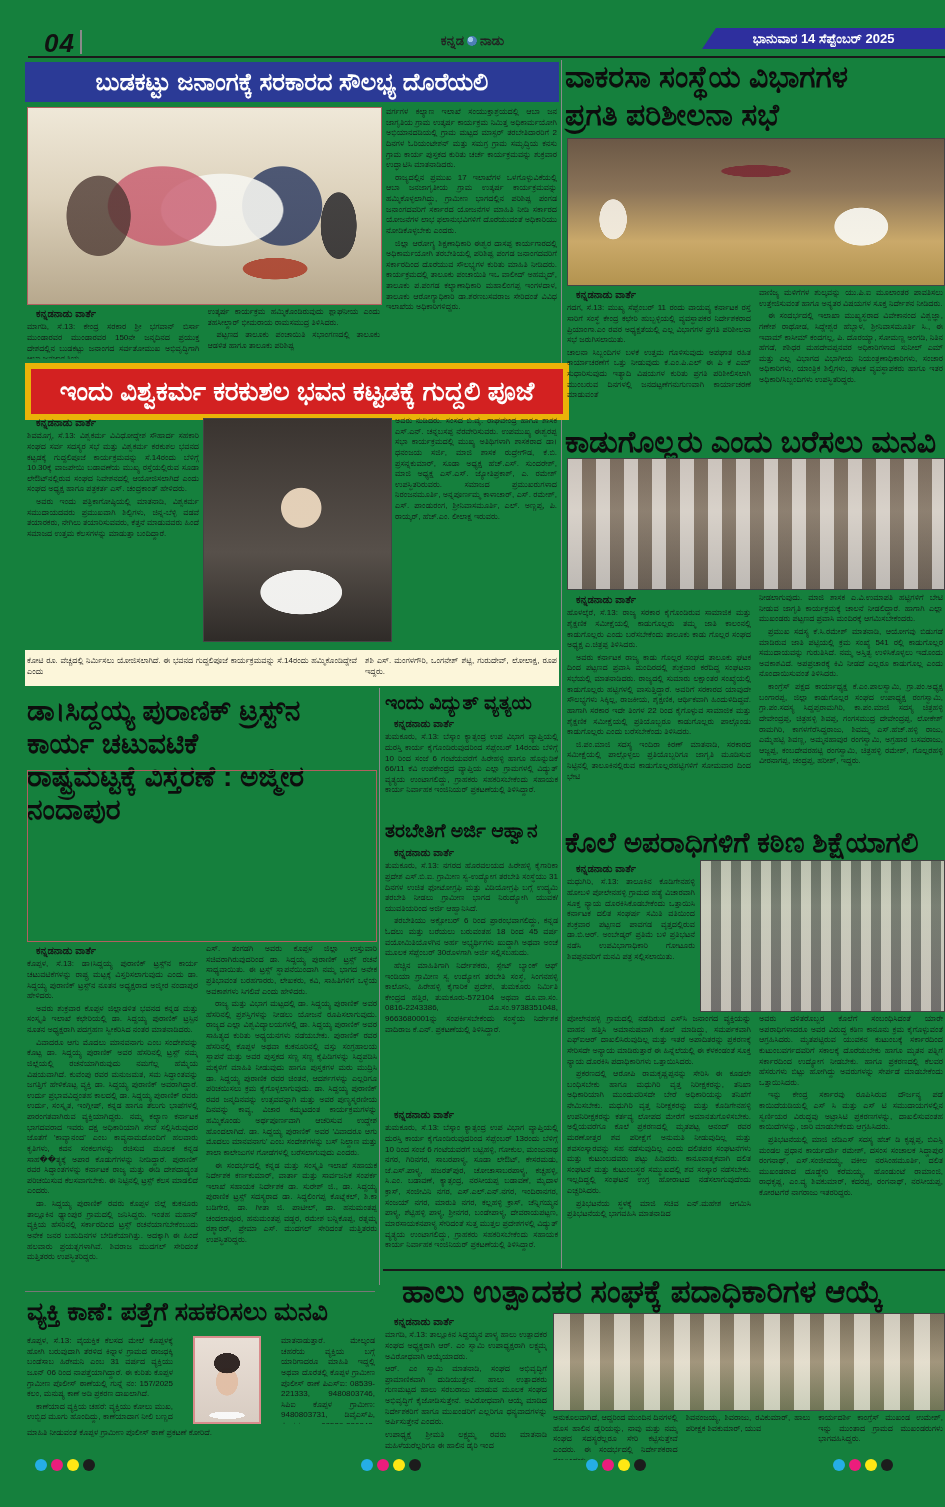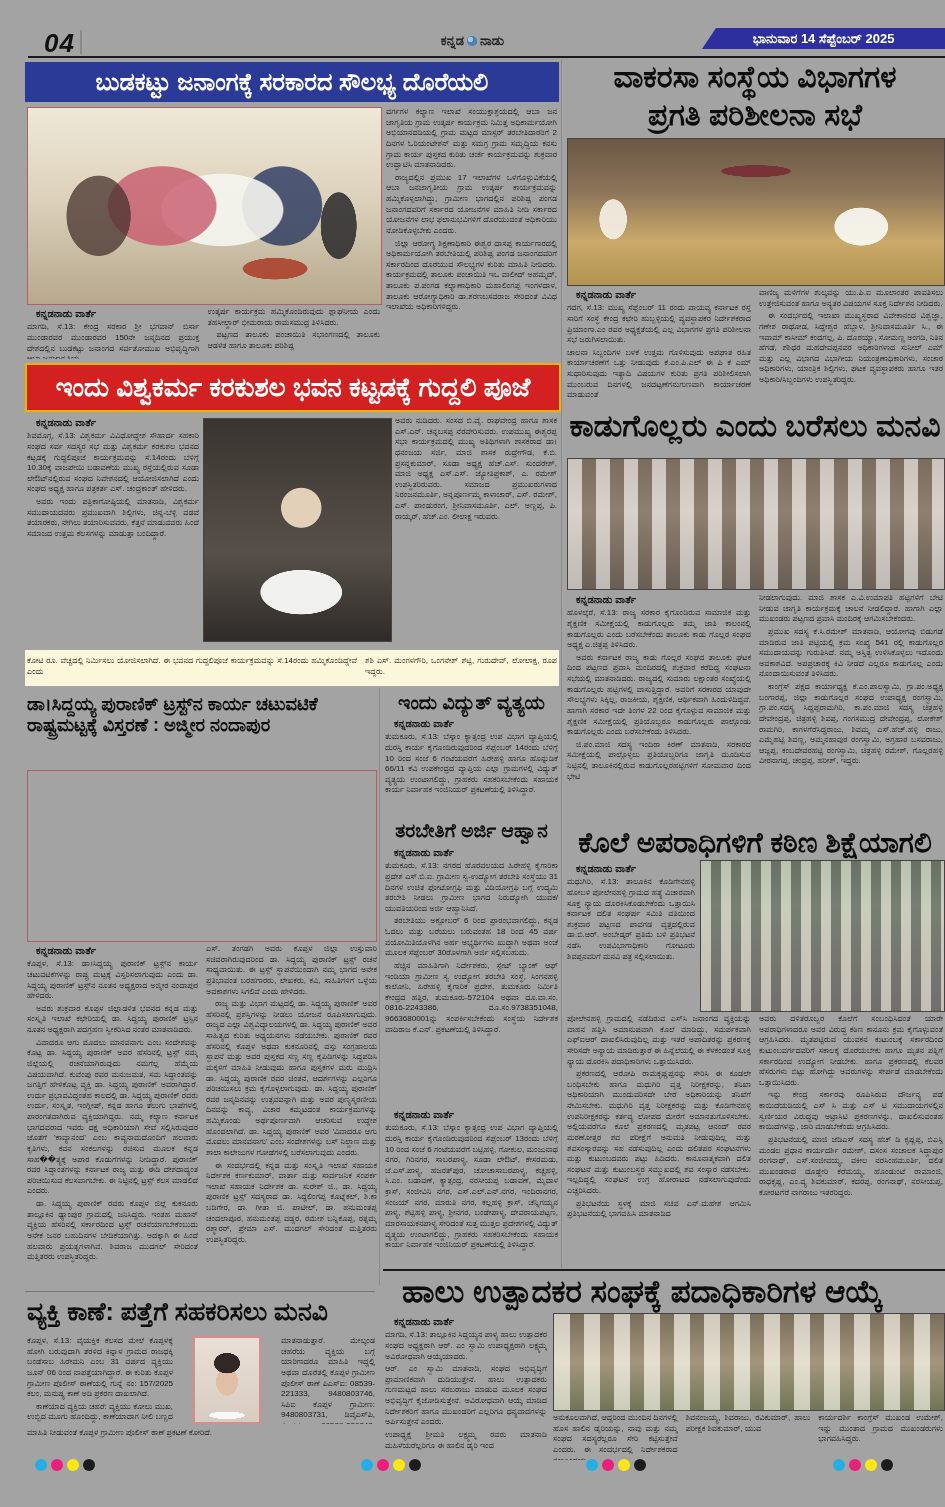--- a/index.html
+++ b/index.html
@@ -1,35 +1,35 @@
 <!DOCTYPE html>
 <html><head>
 <meta charset="utf-8">
 <style>
   html,body{margin:0;padding:0;background:#e8e8e8;}
-  .page{position:relative;width:945px;height:1507px;background:#a3a3a3;margin:0 auto;
+  .page{position:relative;width:945px;height:1507px;background:#15803d;margin:0 auto;
         font-family:"Liberation Sans","DejaVu Sans",sans-serif;color:#111;overflow:hidden;}
   .abs{position:absolute;}
   
   .page-num{font-size:26px;font-weight:800;letter-spacing:1px;font-style:italic;}
   .masthead{width:100%;text-align:center;font-size:13px;font-weight:bold;color:#222;}
   .masthead .globe{display:inline-block;width:10px;height:10px;border-radius:50%;
      background:radial-gradient(circle at 35% 35%,#9fc7e8 0 30%,#4d7fb5 31% 70%,#2c5d8f 71% 100%);
      margin:0 3px;vertical-align:-1px;}
   .date-banner{background:#2e2f9e;color:#fff;font-size:13px;font-weight:bold;
      height:21px;line-height:21px;text-align:center;
      clip-path:polygon(14px 0,100% 0,100% 100%,0 100%);}
   .rule-h{background:#1a1a1a;}
   .rule-v{background:#8a8a8a;}
   
   .banner{color:#fff;font-weight:800;text-align:center;overflow:hidden;white-space:nowrap;}
   .banner.blue{background:#2b3a96;}
-  .banner.red{background:#d32121;border:2px solid #eab308;}
+  .banner.red{background:#d32121;border:6px solid #eab308;}
   .head-black{font-weight:800;color:#0d0d0d;line-height:1.18;}
-  .center{text-align:center;}
+  .center{}
   
   .cols{display:flex;gap:8px;}
   .col{flex:1 1 0;overflow:hidden;}
   .bt{font-size:8px;line-height:1.33;text-align:justify;color:#151515;overflow:hidden;}
   .bt p{margin:0 0 2px;text-indent:9px;}
   .bt p.noind{text-indent:0;}
   .byline{font-weight:bold;font-size:10px;margin:0 0 1px;text-indent:0;}
   
   .photo{position:absolute;overflow:hidden;border:1px solid #b06060;}
   .photo.dark-border{border-color:#444;}
@@ -126,21 +126,21 @@
   </div>
   <div class="abs strip cols bt" style="left:25px;top:650px;width:534px;height:36px;padding:2px 2px;box-sizing:border-box;">
     <div class="col" style="flex:0 0 330px;">
       <p class="noind">ಕೋಟಿ ರೂ. ವೆಚ್ಚದಲ್ಲಿ ನಿರ್ಮಿಸಲು ಯೋಜಿಸಲಾಗಿದೆ. ಈ ಭವನದ ಗುದ್ದಲಿಪೂಜೆ ಕಾರ್ಯಕ್ರಮವನ್ನು ಸೆ.14ರಂದು ಹಮ್ಮಿಕೊಂಡಿದ್ದೇವೆ ಎಂದು</p>
     </div>
     <div class="col">
       <p class="noind">ಶಶಿ ಎಸ್. ಮಂಗಳಗೌರಿ, ಒಂಗನೇಶ್ ಶೆಟ್ಟಿ, ಗುರುದೇವ್, ಲೋಲಾಕ್ಷ, ರೂಪ ಇದ್ದರು.</p>
     </div>
   </div>
 
-  <div class="abs head-black" style="left:27px;top:694px;width:348px;font-size:18px;">
+  <div class="abs head-black" style="left:27px;top:694px;width:348px;font-size:28px;">
     <div>ಡಾ।ಸಿದ್ದಯ್ಯ ಪುರಾಣಿಕ್ ಟ್ರಸ್ಟ್‌ನ ಕಾರ್ಯ ಚಟುವಟಿಕೆ</div>
     <div>ರಾಷ್ಟ್ರಮಟ್ಟಕ್ಕೆ ವಿಸ್ತರಣೆ : ಅಜ್ಮೀರ ನಂದಾಪುರ</div>
   </div>
   <div class="photo ph-c" style="left:27px;top:770px;width:348px;height:170px;"></div>
   <div class="abs cols bt" style="left:27px;top:944px;width:350px;height:341px;">
     <div class="col">
       <p class="byline">ಕನ್ನಡನಾಡು ವಾರ್ತೆ</p>
       <p class="noind">ಕೊಪ್ಪಳ, ಸೆ.13: ಡಾ।ಸಿದ್ದಯ್ಯ ಪುರಾಣಿಕ್ ಟ್ರಸ್ಟ್‌ನ ಕಾರ್ಯ ಚಟುವಟಿಕೆಗಳನ್ನು ರಾಷ್ಟ್ರ ಮಟ್ಟಕ್ಕೆ ವಿಸ್ತರಿಸಲಾಗುವುದು ಎಂದು ಡಾ. ಸಿದ್ದಯ್ಯ ಪುರಾಣಿಕ್ ಟ್ರಸ್ಟ್‌ನ ನೂತನ ಅಧ್ಯಕ್ಷರಾದ ಅಜ್ಮೀರ ನಂದಾಪುರ ಹೇಳಿದರು.</p>
       <p>ಅವರು ಶುಕ್ರವಾರ ಕೊಪ್ಪಳ ಜಿಲ್ಲಾಡಳಿತ ಭವನದ ಕನ್ನಡ ಮತ್ತು ಸಂಸ್ಕೃತಿ ಇಲಾಖೆ ಕಛೇರಿಯಲ್ಲಿ ಡಾ. ಸಿದ್ದಯ್ಯ ಪುರಾಣಿಕ್ ಟ್ರಸ್ಟಿನ ನೂತನ ಅಧ್ಯಕ್ಷರಾಗಿ ಪದಗ್ರಹಣ ಸ್ವೀಕರಿಸಿದ ನಂತರ ಮಾತನಾಡಿದರು.</p>
       <p>ವಿವಾದರೂ ಆಗು ಮೊದಲು ಮಾನವನಾಗು ಎಂಬ ಸಂದೇಶವನ್ನು ಕೊಟ್ಟ ಡಾ. ಸಿದ್ದಯ್ಯ ಪುರಾಣಿಕ್ ಅವರ ಹೆಸರಿನಲ್ಲಿ ಟ್ರಸ್ಟ್ ನಮ್ಮ ಜಿಲ್ಲೆಯಲ್ಲಿ ರಚನೆಯಾಗಿರುವುದು ನಮಗೆಲ್ಲ ಹೆಮ್ಮೆಯ ವಿಷಯವಾಗಿದೆ. ಕುವೆಂಪು ರವರ ಮನುಜಮತ, ಸಮ ಸಿದ್ಧಾಂತವನ್ನು ಜಗತ್ತಿಗೆ ಹೇಳಿಕೊಟ್ಟ ವ್ಯಕ್ತಿ ಡಾ. ಸಿದ್ದಯ್ಯ ಪುರಾಣಿಕ್ ಅವರಾಗಿದ್ದಾರೆ. ಉರ್ದು ಪ್ರಭಾವವಿದ್ದಂತಹ ಕಾಲದಲ್ಲಿ ಡಾ. ಸಿದ್ದಯ್ಯ ಪುರಾಣಿಕ್ ರವರು ಉರ್ದು, ಸಂಸ್ಕೃತ, ಇಂಗ್ಲೀಷ್, ಕನ್ನಡ ಹಾಗೂ ತೆಲುಗು ಭಾಷೆಗಳಲ್ಲಿ ಪಾರಂಗತವಾಗಿರುವ ವ್ಯಕ್ತಿಯಾಗಿದ್ದರು. ನಮ್ಮ ಕಲ್ಯಾಣ ಕರ್ನಾಟಕ ಭಾಗದವರಾದ ಇವರು ದಕ್ಷ ಅಧಿಕಾರಿಯಾಗಿ ಸೇವೆ ಸಲ್ಲಿಸಿರುವುದರ ಜೊತೆಗೆ 'ಕಾವ್ಯಾನಂದ' ಎಂಬ ಕಾವ್ಯನಾಮದೊಂದಿಗೆ ಹಲವಾರು ಕೃತಿಗಳು, ಕವನ ಸಂಕಲಗಳನ್ನು ರಚಿಸುವ ಮೂಲಕ ಕನ್ನಡ ಸಾಹ��ತ್ಯಕ್ಕೆ ಅಪಾರ ಕೊಡುಗೆಗಳನ್ನು ನೀಡಿದ್ದಾರೆ. ಪುರಾಣಿಕ್ ರವರ ಸಿದ್ಧಾಂತಗಳನ್ನು ಕರ್ನಾಟಕ ರಾಜ್ಯ ಮತ್ತು ಈಡಿ ದೇಶದಾದ್ಯಂತ ಪರಿಚಯಿಸುವ ಕೆಲಸವಾಗಬೇಕು. ಈ ನಿಟ್ಟಿನಲ್ಲಿ ಟ್ರಸ್ಟ್ ಕೆಲಸ ಮಾಡಲಿದೆ ಎಂದರು.</p>
@@ -198,21 +198,21 @@
       <p class="byline">ಕನ್ನಡನಾಡು ವಾರ್ತೆ</p>
       <p class="noind">ಗದಗ, ಸೆ.13: ಮುಖ್ಯ ಸೆಪ್ಟೆಂಬರ್ 11 ರಂದು ವಾಯವ್ಯ ಕರ್ನಾಟಕ ರಸ್ತೆ ಸಾರಿಗೆ ಸಂಸ್ಥೆ ಕೇಂದ್ರ ಕಛೇರಿ ಹುಬ್ಬಳ್ಳಿಯಲ್ಲಿ ವ್ಯವಸ್ಥಾಪಕರ ನಿರ್ದೇಶಕರಾದ ಪ್ರಿಯಾಂಗಾ.ಎಂ ರವರ ಅಧ್ಯಕ್ಷತೆಯಲ್ಲಿ ಎಲ್ಲ ವಿಭಾಗಗಳ ಪ್ರಗತಿ ಪರಿಶೀಲನಾ ಸಭೆ ಜರುಗಿಸಲಾಯಿತು.</p>
       <p class="noind">ಚಾಲನಾ ಸಿಬ್ಬಂದಿಗಳ ಬಳಕೆ ಉತ್ತಮ ಗೊಳಿಸುವುದು ಅಪಘಾತ ರಹಿತ ಕಾರ್ಯಾಚರಣೆಗೆ ಒತ್ತು ನೀಡುವುದು ಕೆ.ಎಂ.ಪಿ.ಎಲ್ ಈ ಪಿ ಕೆ ಎಮ್ ಸುಧಾರಿಸುವುದು ಇತ್ಯಾದಿ ವಿಷಯಗಳ ಕುರಿತು ಪ್ರಗತಿ ಪರಿಶೀಲಿಸಲಾಗಿ ಮುಂಬರುವ ದಿನಗಳಲ್ಲಿ ಜನದಟ್ಟಣೆಗನುಗುಣವಾಗಿ ಕಾರ್ಯಾಚರಣೆ ಮಾಡುವಂತೆ</p>
     </div>
     <div class="col">
       <p class="noind">ವಾಣಿಜ್ಯ ಮಳಿಗೆಗಳ ಶುಲ್ಕವನ್ನು ಯು.ಪಿ.ಐ ಮೂಲಾಂತರ ಪಾವತಿಸಲು ಉತ್ತೇಜಿಸುವಂತೆ ಹಾಗೂ ಅನ್ಯತರ ವಿಷಯಗಳ ಸೂಕ್ತ ನಿರ್ದೇಶನ ನೀಡಿದರು.</p>
       <p>ಈ ಸಂದರ್ಭದಲ್ಲಿ ಇಲಾಖಾ ಮುಖ್ಯಸ್ಥರಾದ ವಿವೇಕಾನಂದ ವಿಶ್ವಜ್ಞಾ, ಗಣೇಶ ರಾಥೋಡ, ಸಿದ್ದೇಶ್ವರ ಹೆಬ್ಬಾಳ, ಶ್ರೀನಿವಾಸಮೂರ್ತಿ ಸಿ., ಈ ಇವಾಮ್ ಕಾಸೀಮ್ ಕಂದಗಲ್ಲ, ಪಿ. ದೊರಯ್ಯಾ, ಸೋಮಣ್ಣ ಅಂಗಡಿ, ನಿತಿನ ಹೆಗಡೆ, ಶಶಿಧರ ಮಹದೇವಪ್ಪನವರ ಅಧಿಕಾರಿಗಳಾದ ಸುನೀಲ್ ಎಮ್ ಮತ್ತು ಎಲ್ಲ ವಿಭಾಗದ ವಿಭಾಗೀಯ ನಿಯಂತ್ರಣಾಧಿಕಾರಿಗಳು, ಸಂಚಾರ ಅಧಿಕಾರಿಗಳು, ಯಾಂತ್ರಿಕ ಶಿಲ್ಪಿಗಳು, ಘಟಕ ವ್ಯವಸ್ಥಾಪಕರು ಹಾಗೂ ಇತರ ಅಧಿಕಾರಿ/ಸಿಬ್ಬಂದಿಗಳು ಉಪಸ್ಥಿತರಿದ್ದರು.</p>
     </div>
   </div>
 
-  <div class="abs head-black center" style="left:565px;top:408px;width:380px;font-size:30px;">ಕಾಡುಗೊಲ್ಲರು ಎಂದು ಬರೆಸಲು ಮನವಿ</div>
+  <div class="abs head-black center" style="left:565px;top:424px;width:380px;font-size:30px;">ಕಾಡುಗೊಲ್ಲರು ಎಂದು ಬರೆಸಲು ಮನವಿ</div>
   <div class="photo ph-group dark-border" style="left:567px;top:458px;width:376px;height:130px;"></div>
   <div class="abs cols bt" style="left:567px;top:593px;width:376px;height:228px;">
     <div class="col">
       <p class="byline">ಕನ್ನಡನಾಡು ವಾರ್ತೆ</p>
       <p class="noind">ಹೊಳಲ್ಕೆರೆ, ಸೆ.13: ರಾಜ್ಯ ಸರಕಾರ ಕೈಗೊಂಡಿರುವ ಸಾಮಾಜಿಕ ಮತ್ತು ಶೈಕ್ಷಣಿಕ ಸಮೀಕ್ಷೆಯಲ್ಲಿ ಕಾಡುಗೊಲ್ಲರು ತಮ್ಮ ಜಾತಿ ಕಾಲಂನಲ್ಲಿ ಕಾಡುಗೊಲ್ಲರು ಎಂದು ಬರೆಸಬೇಕೆಂದು ತಾಲೂಕು ಕಾಡು ಗೊಲ್ಲರ ಸಂಘದ ಅಧ್ಯಕ್ಷ ಎ.ಚಿತ್ರಪ್ಪ ತಿಳಿಸಿದರು.</p>
       <p>ಅವರು ಕರ್ನಾಟಕ ರಾಜ್ಯ ಕಾಡು ಗೊಲ್ಲರ ಸಂಘದ ತಾಲೂಕು ಘಟಕ ದಿಂದ ಪಟ್ಟಣದ ಪ್ರವಾಸಿ ಮಂದಿರದಲ್ಲಿ ಶುಕ್ರವಾರ ಕರೆದಿದ್ದ ಸಂಘಟನಾ ಸಭೆಯಲ್ಲಿ ಮಾತನಾಡಿದರು. ರಾಜ್ಯದಲ್ಲಿ ಸುಮಾರು ಲಕ್ಷಾಂತರ ಸಂಖ್ಯೆಯಲ್ಲಿ ಕಾಡುಗೊಲ್ಲರು ಹಟ್ಟಿಗಳಲ್ಲಿ ವಾಸುತ್ತಿದ್ದಾರೆ. ಅವರಿಗೆ ಸರಕಾರದ ಯಾವುದೇ ಸೌಲಭ್ಯಗಳು ಸಿಕ್ಕಿಲ್ಲ, ರಾಜಕೀಯ, ಶೈಕ್ಷಣಿಕ, ಆರ್ಥಿಕವಾಗಿ ಹಿಂದುಳಿದಿದ್ದವೆ. ಹಾಗಾಗಿ ಸರಕಾರ ಇದೇ ತಿಂಗಳ 22 ರಿಂದ ಕೈಗೊಳ್ಳುವ ಸಾಮಾಜಿಕ ಮತ್ತು ಶೈಕ್ಷಣಿಕ ಸಮೀಕ್ಷೆಯಲ್ಲಿ ಪ್ರತಿಯೊಬ್ಬರೂ ಕಾಡುಗೊಲ್ಲರು ಪಾಲ್ಗೊಂಡು ಕಾಡುಗೊಲ್ಲರು ಎಂದು ಬರೆಸಬೇಕೆಂದು ತಿಳಿಸಿದರು.</p>
       <p>ಜಿ.ಪಂ.ಮಾಜಿ ಸದಸ್ಯ ಇಂದಿರಾ ಕಿರಣ್ ಮಾತನಾಡಿ, ಸರಕಾರದ ಸಮೀಕ್ಷೆಯಲ್ಲಿ ಪಾಲ್ಗೊಳ್ಳಲು ಪ್ರತಿಯೊಬ್ಬರಿಗೂ ಜಾಗೃತಿ ಮೂಡಿಸುವ ನಿಟ್ಟಿನಲ್ಲಿ ತಾಲೂಕಿನಲ್ಲಿರುವ ಕಾಡುಗೊಲ್ಲರಹಟ್ಟಿಗಳಿಗೆ ಸೋಮವಾರ ದಿಂದ ಭೇಟಿ</p>
     </div>
     <div class="col">
       <p class="noind">ನೀಡಲಾಗುವುದು. ಮಾಜಿ ಶಾಸಕ ಎ.ವಿ.ಉಮಾಪತಿ ಹಟ್ಟಿಗಳಿಗೆ ಬೇಟಿ ನೀಡುವ ಜಾಗೃತಿ ಕಾರ್ಯಕ್ರಮಕ್ಕೆ ಚಾಲನೆ ನೀಡಲಿದ್ದಾರೆ. ಹಾಗಾಗಿ ಎಲ್ಲಾ ಮುಖಂಡರು ಪಟ್ಟಣದ ಪ್ರವಾಸಿ ಮಂದಿರಕ್ಕೆ ಆಗಮಿಸಬೇಕೆಂದರು.</p>

